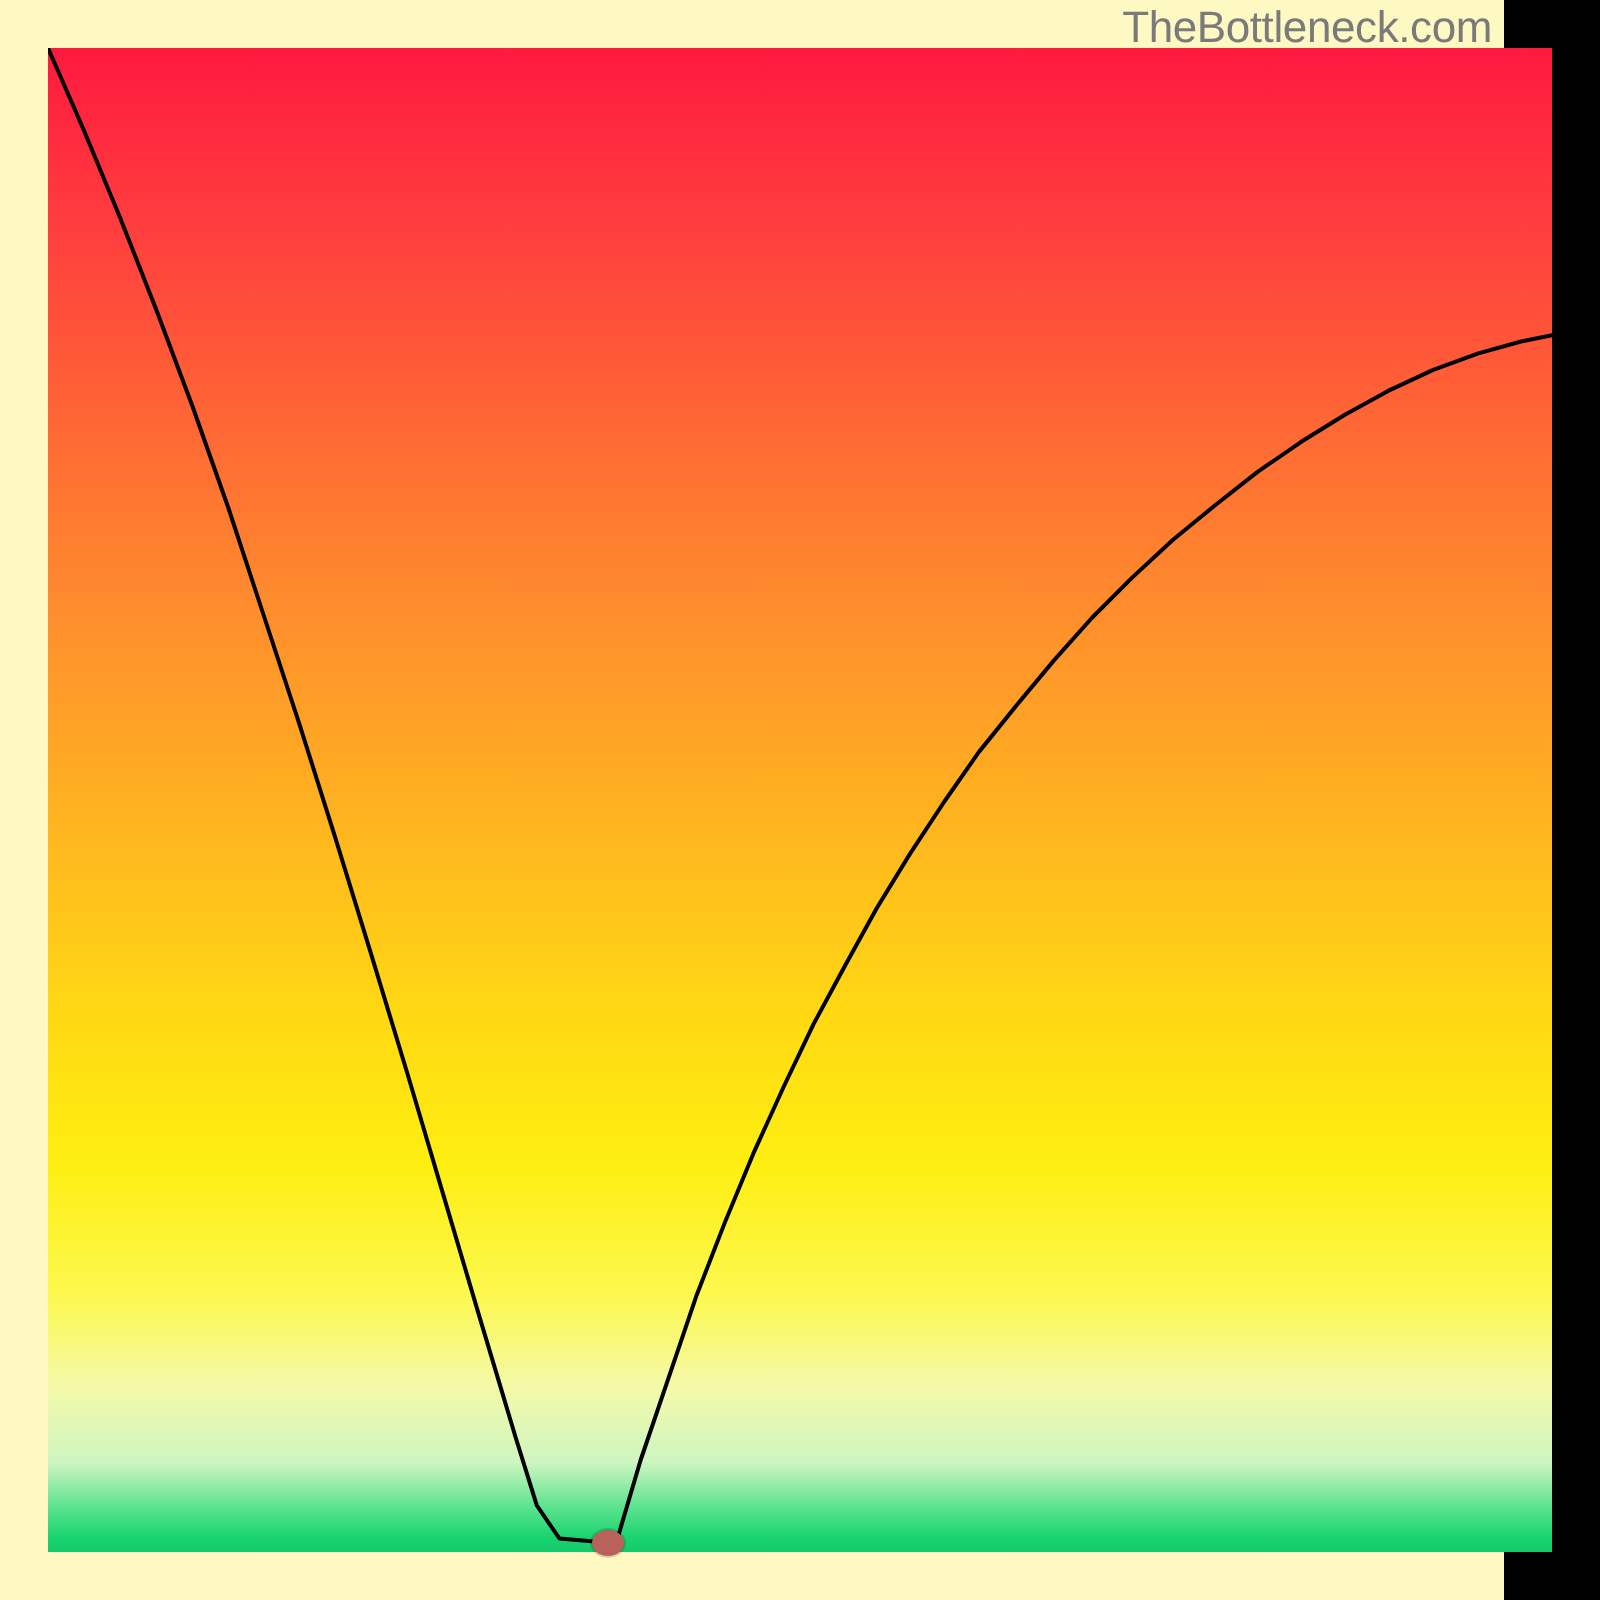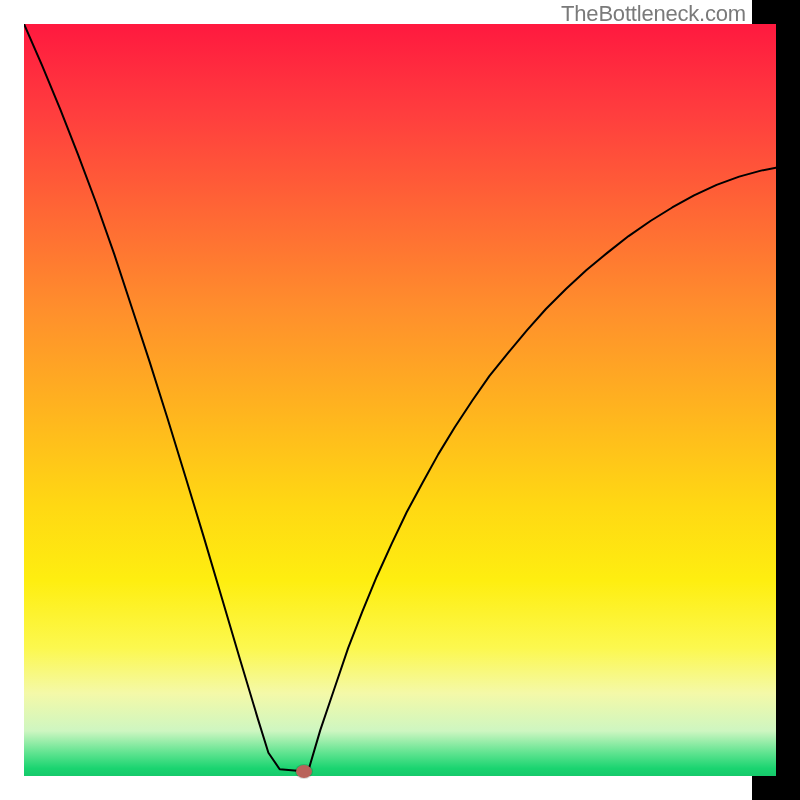--- a/index.html
+++ b/index.html
@@ -7,21 +7,21 @@
     padding: 0;
     width: 800px;
     height: 800px;
     background: #000;
     overflow: hidden;
   }
   .frame {
     position: absolute;
     left: 0; top: 0;
     width: 752px; height: 800px;
-    background: #ffffff;
+    background: #fef9c3;
   }
   .plot {
     position: absolute;
     left: 24px;
     top: 24px;
     width: 752px;
     height: 752px;
     background: linear-gradient(to bottom,
       #ff193f 0%,
       #ff3e3e 12%,

